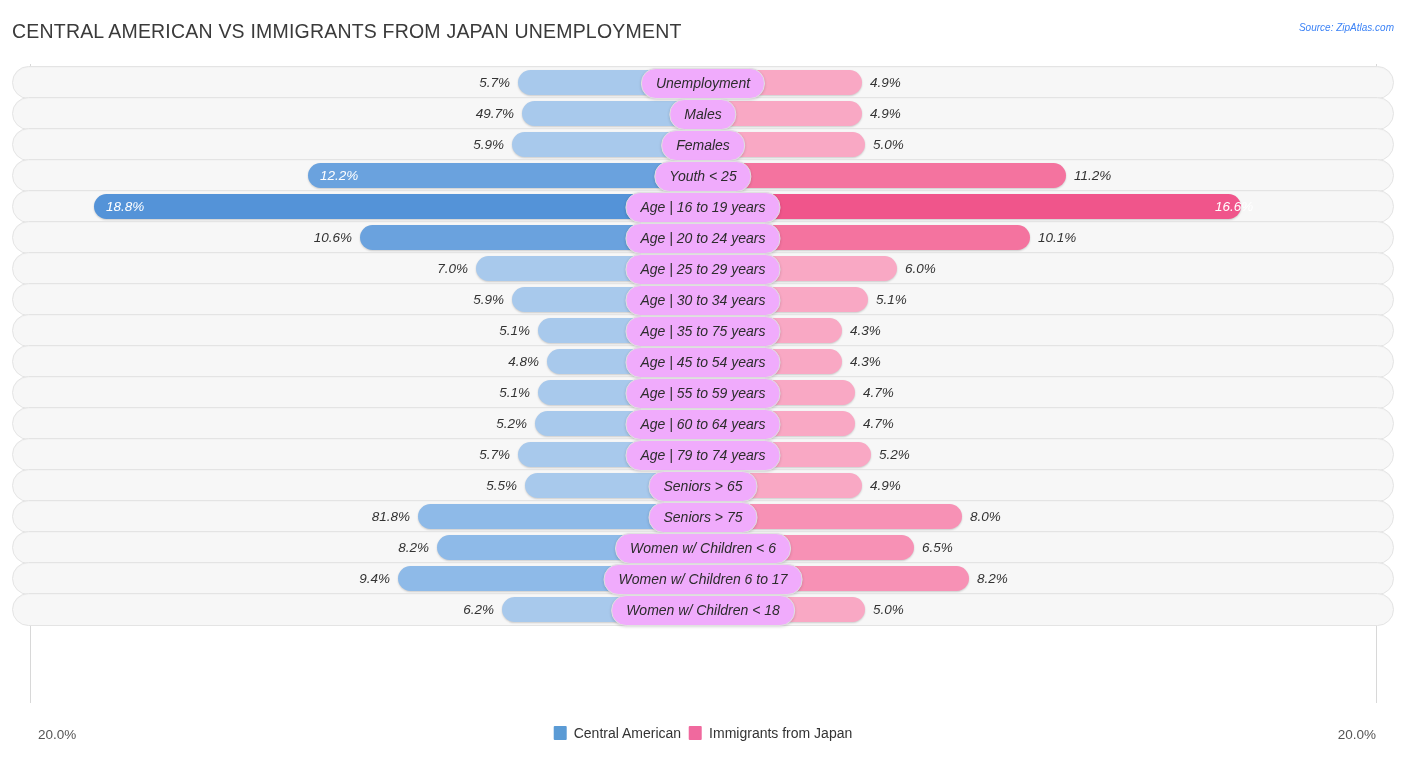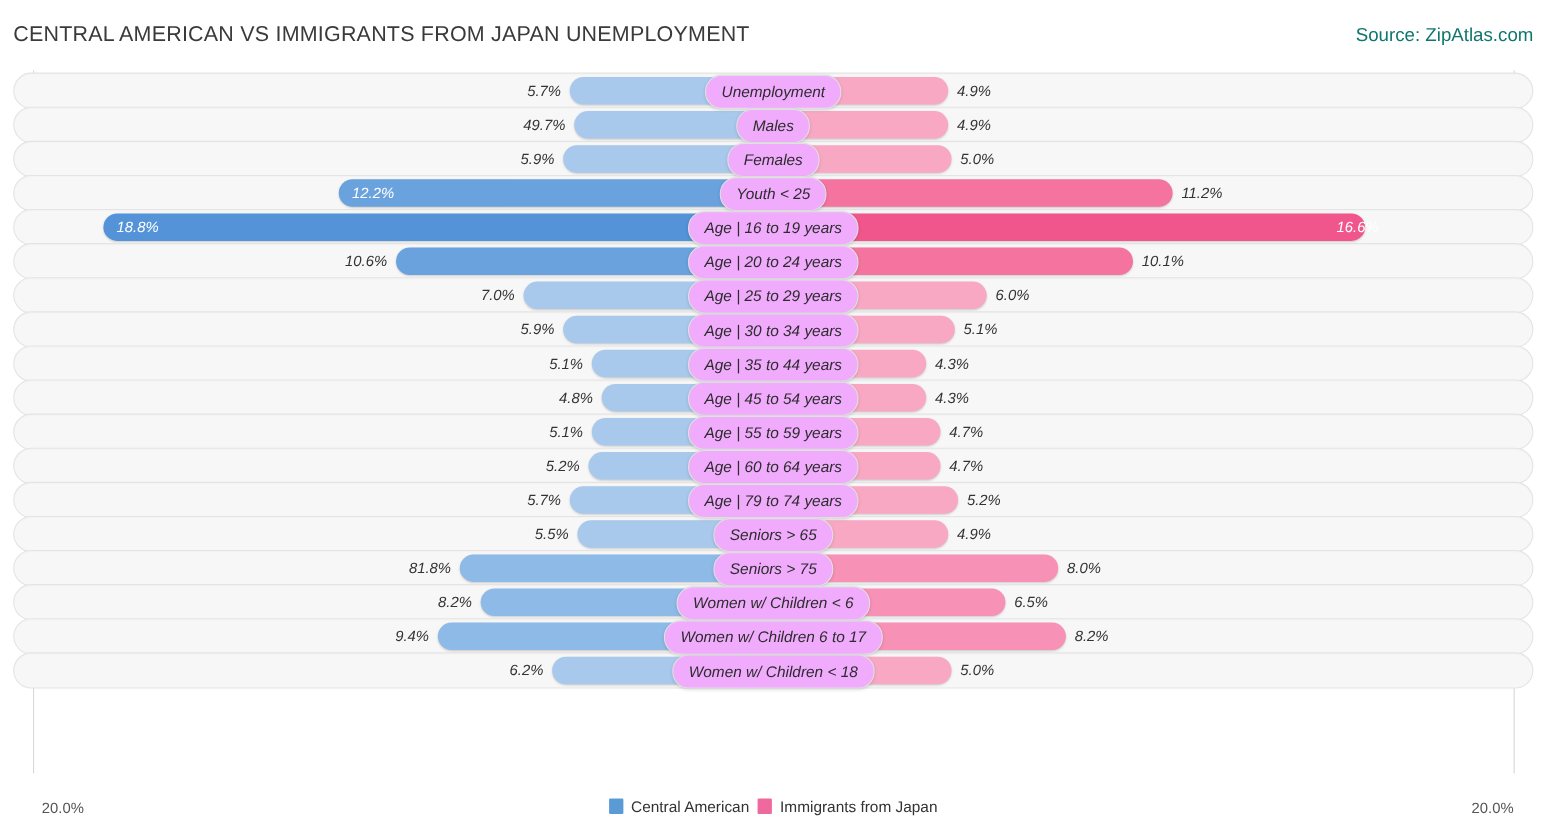--- a/index.html
+++ b/index.html
@@ -15,21 +15,21 @@
   .header{
     position:absolute; top:0; left:0; right:0; height:60px;
   }
   .chart-title{
     position:absolute; left:12px; top:20px;
     font-size:19.5px; color:#3a3a3a; letter-spacing:.2px;
     white-space:nowrap;
   }
   .source{
     position:absolute; right:12px; top:22px;
-    font-size:17px; color:#0f766e;
+    font-size:10px; font-style:italic; color:#3b82f6;
     white-space:nowrap;
   }
 
   
   .plot{
     position:absolute; left:0; top:60px; width:1406px; height:655px;
   }
   .gridline{
     position:absolute; top:4px; bottom:12px; width:1px;
     background:#d8d8d8;
@@ -184,21 +184,21 @@
         <div class="val outL" style="right: 902px;">5.9%</div>
         <div class="val " style="left: 876px;">5.1%</div>
         <div class="pill" style="left: 703px;">Age | 30 to 34 years</div>
       </div>
       <div class="row">
         <div class="track"></div>
         <div class="bar left" style="left: 538px; width: 165px; background: rgb(168, 201, 236);"></div>
         <div class="bar right" style="left: 703px; width: 139px; background: rgb(249, 168, 196);"></div>
         <div class="val outL" style="right: 876px;">5.1%</div>
         <div class="val " style="left: 850px;">4.3%</div>
-        <div class="pill" style="left: 703px;">Age | 35 to 44 years</div>
+        <div class="pill" style="left: 703px;">Age | 35 to 75 years</div>
       </div>
       <div class="row">
         <div class="track"></div>
         <div class="bar left" style="left: 547px; width: 156px; background: rgb(168, 201, 236);"></div>
         <div class="bar right" style="left: 703px; width: 139px; background: rgb(249, 168, 196);"></div>
         <div class="val outL" style="right: 867px;">4.8%</div>
         <div class="val " style="left: 850px;">4.3%</div>
         <div class="pill" style="left: 703px;">Age | 45 to 54 years</div>
       </div>
       <div class="row">

